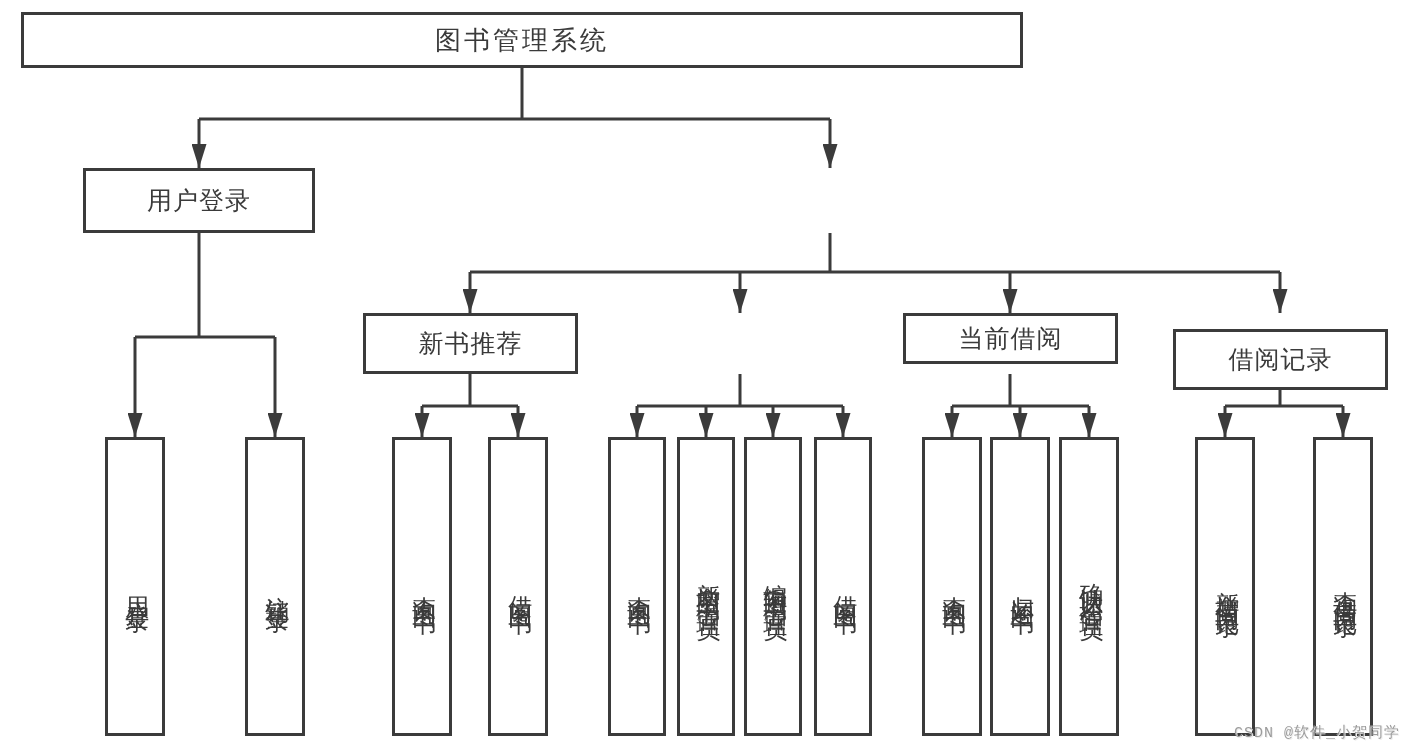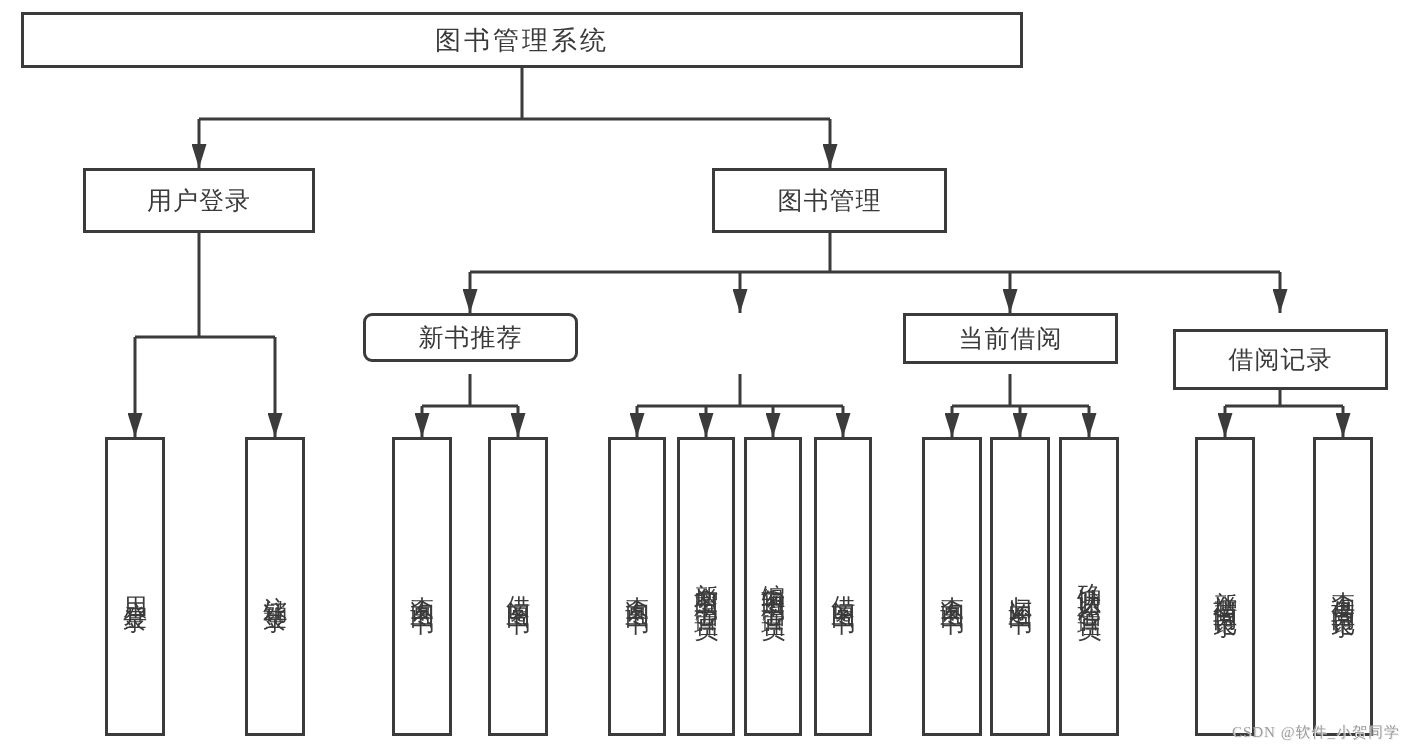--- a/index.html
+++ b/index.html
@@ -1,20 +1,20 @@
 <!DOCTYPE html>
 <html style="--line: #3b3b3b; --text: #3a3a3a; --box-bg: #ffffff; --background: #ffffff; --watermark: #9c9c9c;"><head>
 <meta charset="utf-8">
 <style>
   html,body{margin:0;padding:0;background:#ffffff;}
   .canvas{
     position:relative;
     width:1405px;height:747px;
     background:var(--background,#ffffff);
-    font-family:Liberation Serif, serif;
+    font-family:Liberation Mono, monospace;
     color:var(--text,#3a3a3a);
     overflow:hidden;
   }
   .connectors{position:absolute;left:0;top:0;width:1405px;height:747px;}
   .cline{stroke:var(--line,#3b3b3b);stroke-width:3;fill:none;}
   .ahead{fill:var(--line,#3b3b3b);}
   .node{
     position:absolute;box-sizing:border-box;
     background:var(--box-bg,#ffffff);
     border:3px solid var(--line,#3b3b3b);
@@ -80,23 +80,22 @@
     <line class="cline" x1="1089" y1="406" x2="1089" y2="437" marker-end="url(#arrow)"></line>
 
     <path class="cline" d="M1280 374 V406 M1225 406 H1343"></path>
     <line class="cline" x1="1225" y1="406" x2="1225" y2="437" marker-end="url(#arrow)"></line>
     <line class="cline" x1="1343" y1="406" x2="1343" y2="437" marker-end="url(#arrow)"></line>
   </svg>
 
   <div class="node root-node" style="left:21px;top:12px;width:1002px;height:56px;">图书管理系统</div>
 
   <div class="node branch-node" style="left:83px;top:168px;width:232px;height:65px;">用户登录</div>
-  <div class="node branch-node" style="left:712px;top:168px;width:235px;height:65px;">图书管理</div>
 
-  <div class="node branch-node" style="left:363px;top:313px;width:215px;height:49px;border-radius:9px;">新书推荐</div>
+  <div class="node branch-node" style="left:363px;top:313px;width:215px;height:61px;">新书推荐</div>
   <div class="node branch-node" style="left:903px;top:313px;width:215px;height:51px;">当前借阅</div>
   <div class="node branch-node" style="left:1173px;top:329px;width:215px;height:61px;">借阅记录</div>
 
   <div class="node leaf-node" style="left:105px;top:437px;width:60px;height:299px;">用户登录</div>
   <div class="node leaf-node" style="left:245px;top:437px;width:60px;height:299px;">注销登录</div>
 
   <div class="node leaf-node" style="left:392px;top:437px;width:60px;height:299px;">查询图书</div>
   <div class="node leaf-node" style="left:488px;top:437px;width:60px;height:299px;">借阅图书</div>
 
   <div class="node leaf-node" style="left:608px;top:437px;width:58px;height:299px;">查询图书</div>

